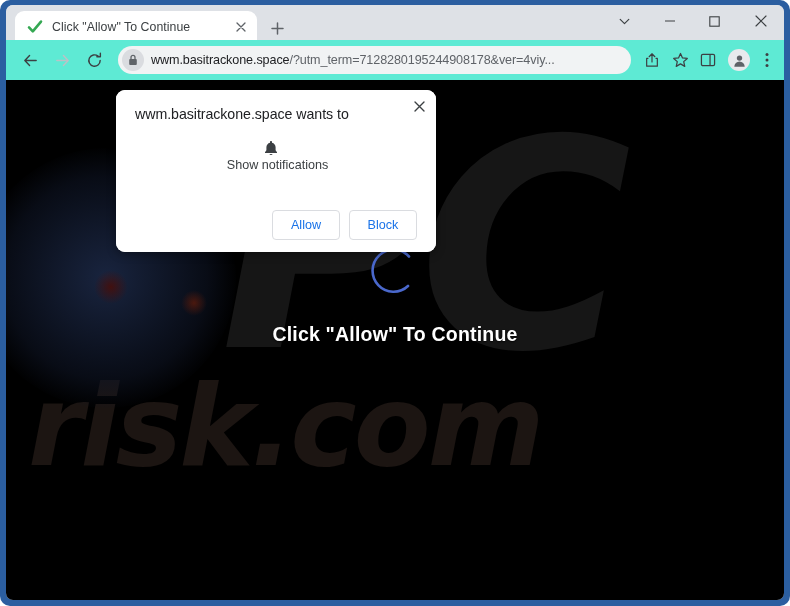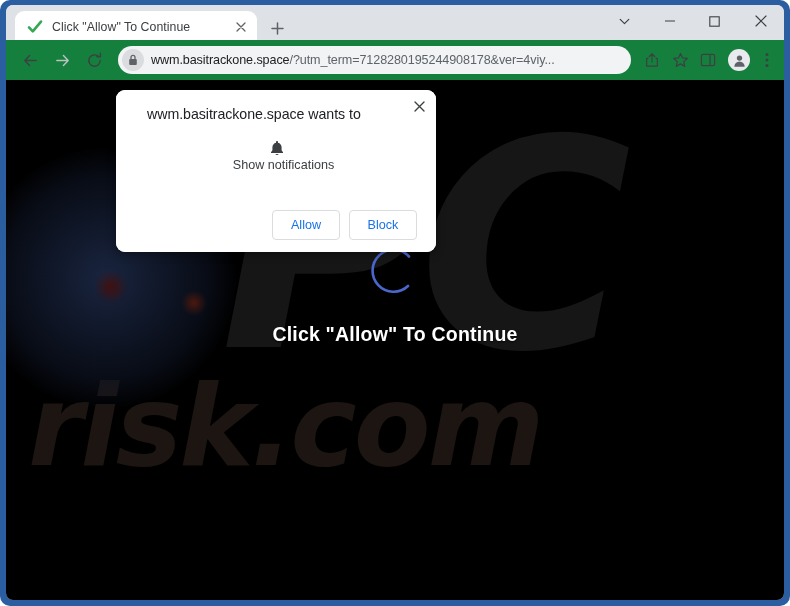--- a/index.html
+++ b/index.html
@@ -110,21 +110,21 @@
     display: flex;
     align-items: center;
     justify-content: center;
   }
   .wincontrol.close { width: 47px; }
 
   
   .toolbar {
     position: relative;
     height: 40px;
-    background: #15803d;
+    background: #5eead4;
     display: flex;
     align-items: center;
     padding: 0 6px 0 10px;
     box-sizing: border-box;
   }
 
   .nav-btn {
     width: 28px;
     height: 28px;
     display: flex;
@@ -306,21 +306,21 @@
     overflow: hidden;
   }
   .perm-dialog-bg {
     position: absolute;
     inset: 0;
     background: linear-gradient(to bottom, #ffffff 0%, #ffffff 52%, rgba(255,255,255,0.93) 100%);
     pointer-events: none;
   }
   .perm-inner {
     position: relative;
-    padding: 14px 16px 12px 31px;
+    padding: 14px 16px 12px 19px;
   }
   .perm-close {
     position: absolute;
     right: 6px;
     top: 5px;
     width: 22px;
     height: 22px;
     display: flex;
     align-items: center;
     justify-content: center;

